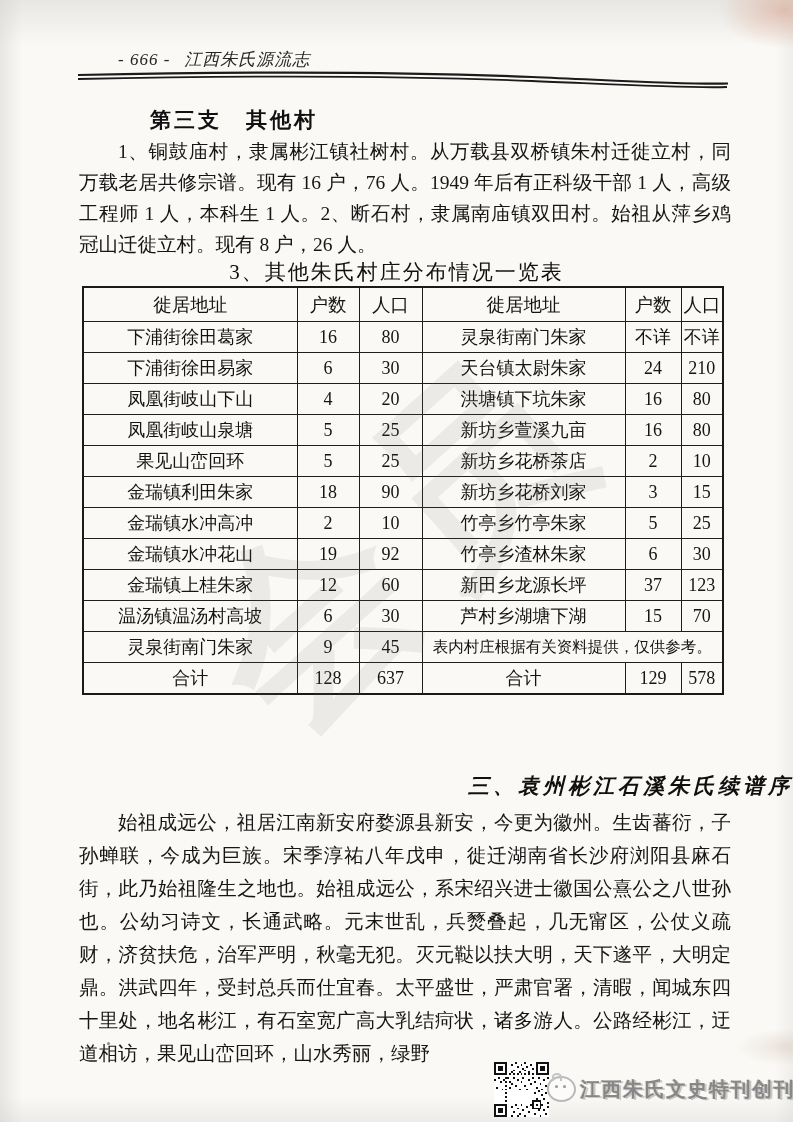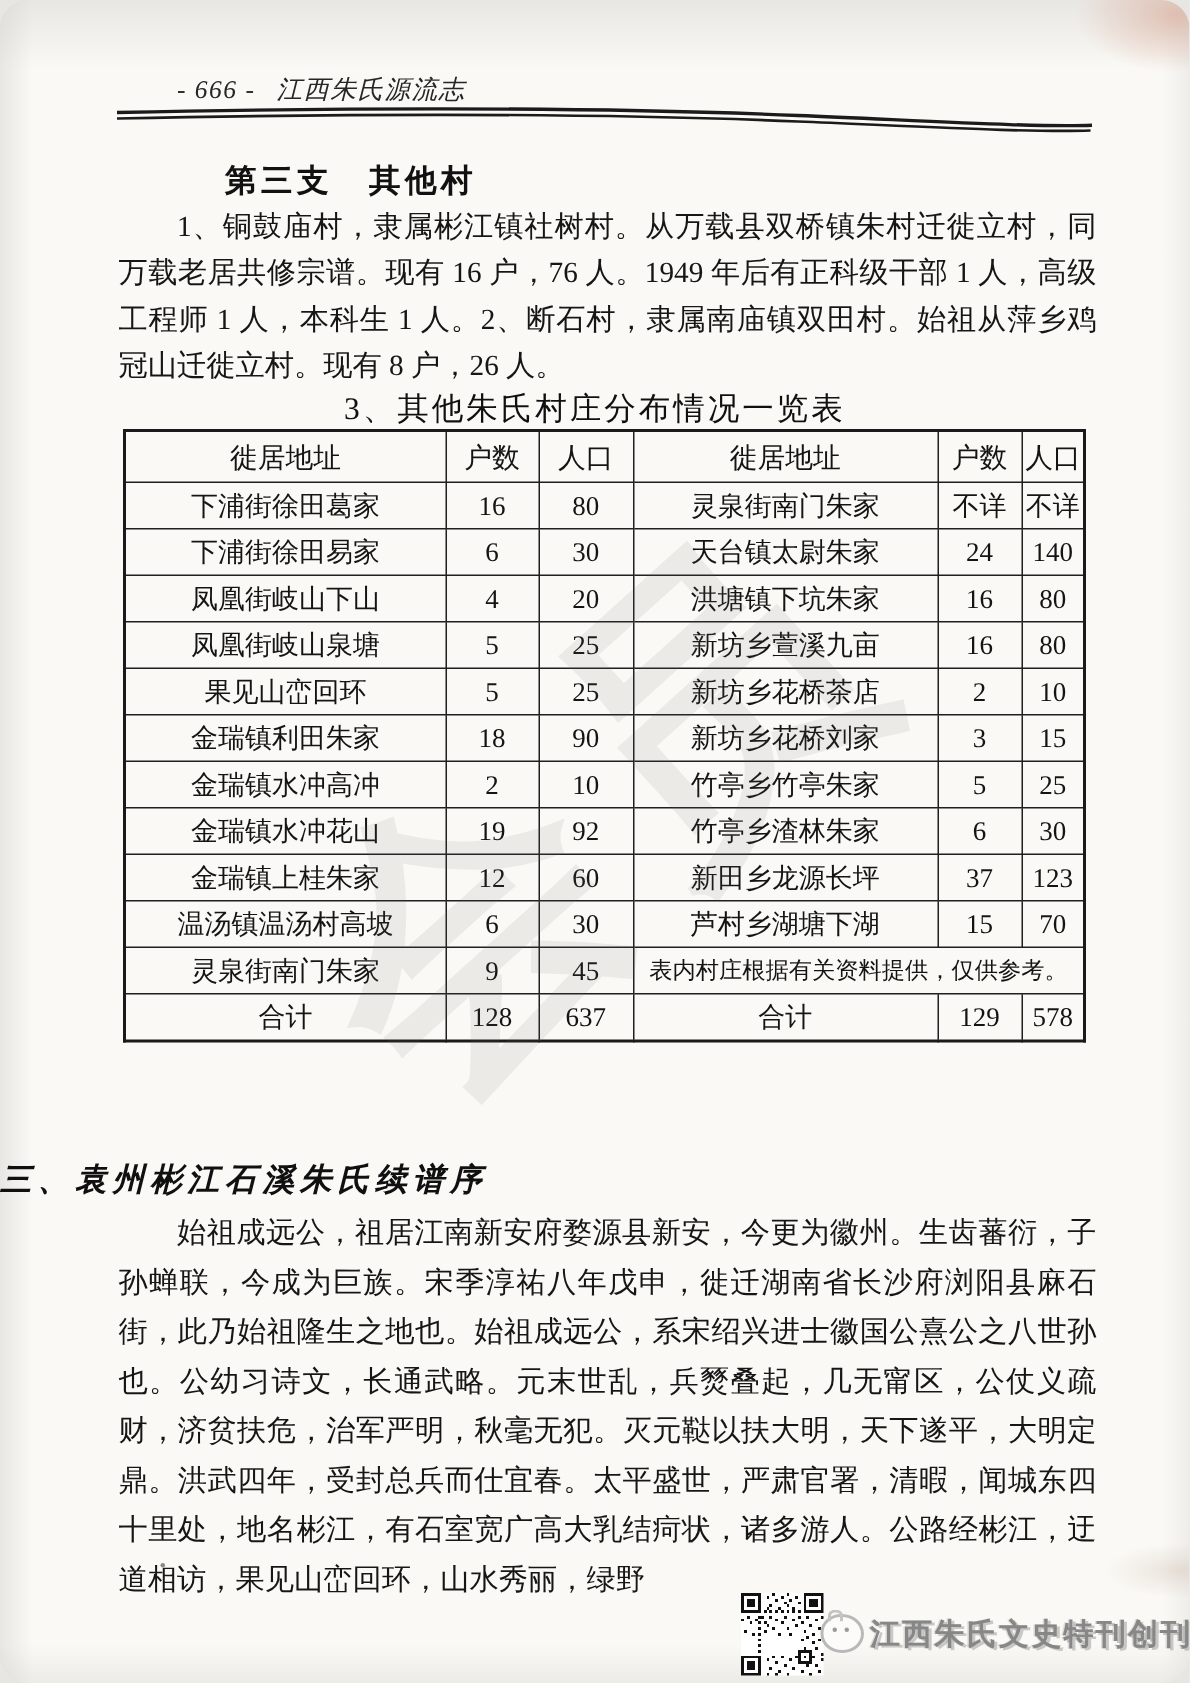--- a/index.html
+++ b/index.html
@@ -7,21 +7,20 @@
     position:relative;width:793px;height:1122px;margin:0 auto;overflow:hidden;
     font-family:"Liberation Serif","DejaVu Serif",serif;color:#1c1c1c;
     background:
       radial-gradient(95px 55px at 784px 10px, rgba(213,158,136,.55), rgba(213,158,136,0) 70%),
       radial-gradient(70px 26px at 786px 1047px, rgba(190,165,150,.28), rgba(190,165,150,0) 70%),
       linear-gradient(180deg, rgba(210,208,204,.45) 0px, rgba(210,208,204,0) 46px),
       linear-gradient(90deg, rgba(205,203,199,.40) 0px, rgba(205,203,199,0) 22px),
       linear-gradient(270deg, rgba(205,203,199,.25) 0px, rgba(205,203,199,0) 18px),
       linear-gradient(0deg, rgba(205,203,199,.30) 0px, rgba(205,203,199,0) 26px),
       #faf9f5;
-    border-radius: 19px;
   }
   .pagehead{position:absolute;top:48px;left:118px;font-size:17px;font-style:italic;
     letter-spacing:1px;color:#262626;white-space:nowrap;}
   .pagehead .book{margin-left:14px;}
   .rule{position:absolute;left:72px;top:62px;}
   .sec1{position:absolute;top:90px;left:134px;margin:16px;font-size:21px;font-weight:bold;
     letter-spacing:3px;color:#111;}
   .bodypara{position:absolute;left:79px;width:652px;margin:0;font-size:19.5px;
     line-height:31px;text-align:justify;text-indent:2em;color:#161616;}
   .p1{top:136px;}
@@ -32,21 +31,21 @@
     table-layout:fixed;border:2px solid #1a1a1a;background:transparent;}
   .vtable th,.vtable td{border:1.5px solid #1f1f1f;text-align:center;vertical-align:middle;
     padding:0 2px;font-weight:normal;font-size:18px;color:#141414;overflow:hidden;white-space:nowrap;}
   .vtable th{height:33px;font-size:18.5px;}
   .vtable td{height:30px;}
   .vtable td.note{font-size:15.5px;letter-spacing:0;}
   .watermark{position:absolute;left:150px;top:330px;width:500px;height:420px;
     display:flex;align-items:center;justify-content:center;
     font-size:200px;font-weight:bold;color:rgba(110,110,110,.10);
     transform:rotate(-42deg);pointer-events:none;letter-spacing:20px;z-index:5;}
-  .sec2{position:absolute;top:772px;left:0;width:100%;margin:0;text-align:left;
+  .sec2{position:absolute;top:772px;left:0;width:100%;margin:0;text-align:right;
     font-size:21px;font-weight:bold;font-style:italic;letter-spacing:4px;color:#101010;}
   .speck{position:absolute;left:107px;top:1042px;width:3px;height:3px;background:#8a8a8a;
     border-radius:50%;}
   .qr{position:absolute;left:494px;top:1062px;width:55px;height:55px;}
   .mascot{position:absolute;left:547px;top:1076px;width:25px;height:22px;
     border:2px solid #b9b9b9;border-radius:48% 52% 50% 50%;background:rgba(255,255,255,.4);}
   .mascot i{position:absolute;width:3px;height:3px;background:#9a9a9a;border-radius:50%;top:7px;}
   .mascot i.l{left:6px;} .mascot i.r{left:14px;}
   .mascot::before{content:"";position:absolute;left:3px;top:-5px;width:6px;height:6px;
     border:2px solid #c4c4c4;border-radius:50% 50% 0 0;border-bottom:none;}
@@ -101,21 +100,21 @@
           <td>灵泉街南门朱家</td>
           <td>不详</td>
           <td>不详</td>
         </tr>
         <tr>
           <td>下浦街徐田易家</td>
           <td>6</td>
           <td>30</td>
           <td>天台镇太尉朱家</td>
           <td>24</td>
-          <td>140</td>
+          <td>210</td>
         </tr>
         <tr>
           <td>凤凰街岐山下山</td>
           <td>4</td>
           <td>20</td>
           <td>洪塘镇下坑朱家</td>
           <td>16</td>
           <td>80</td>
         </tr>
         <tr>

